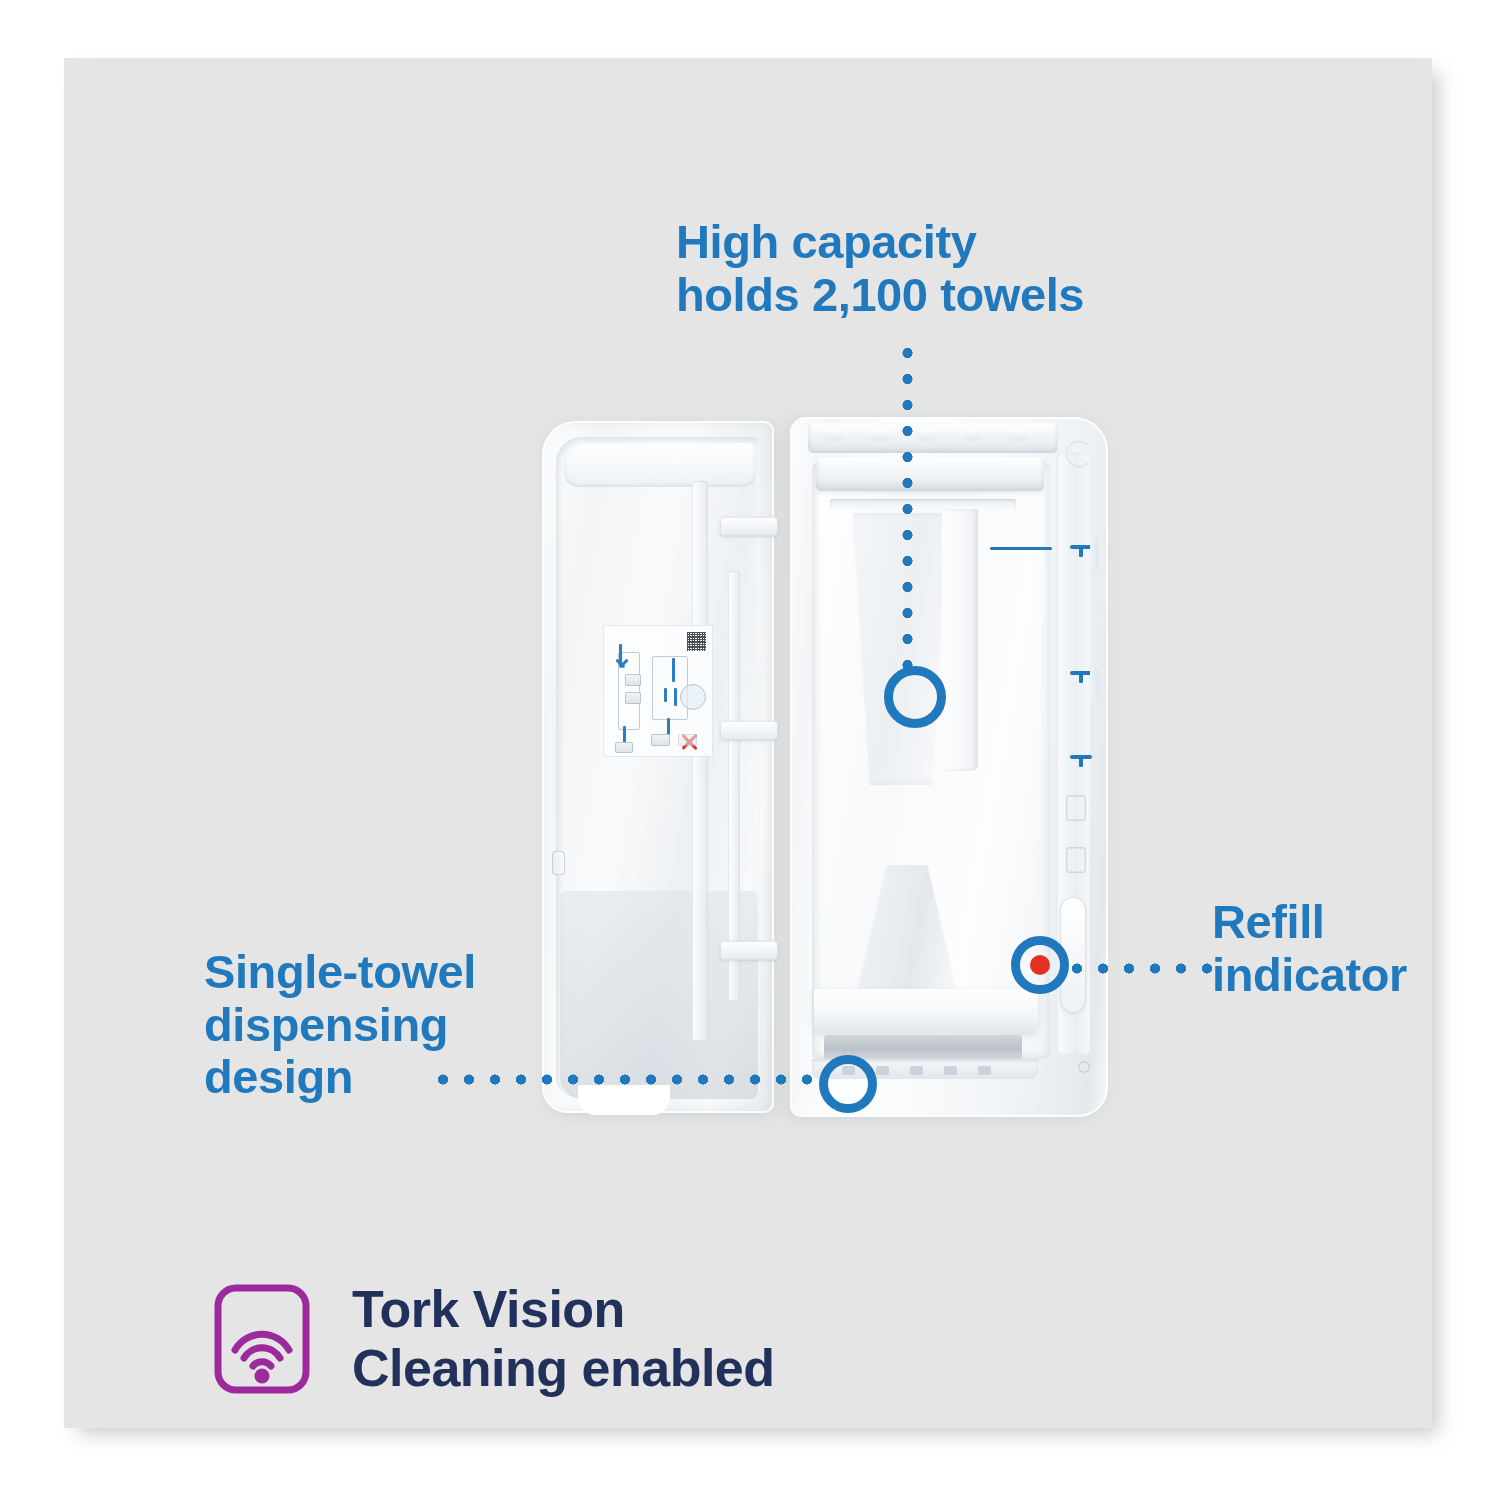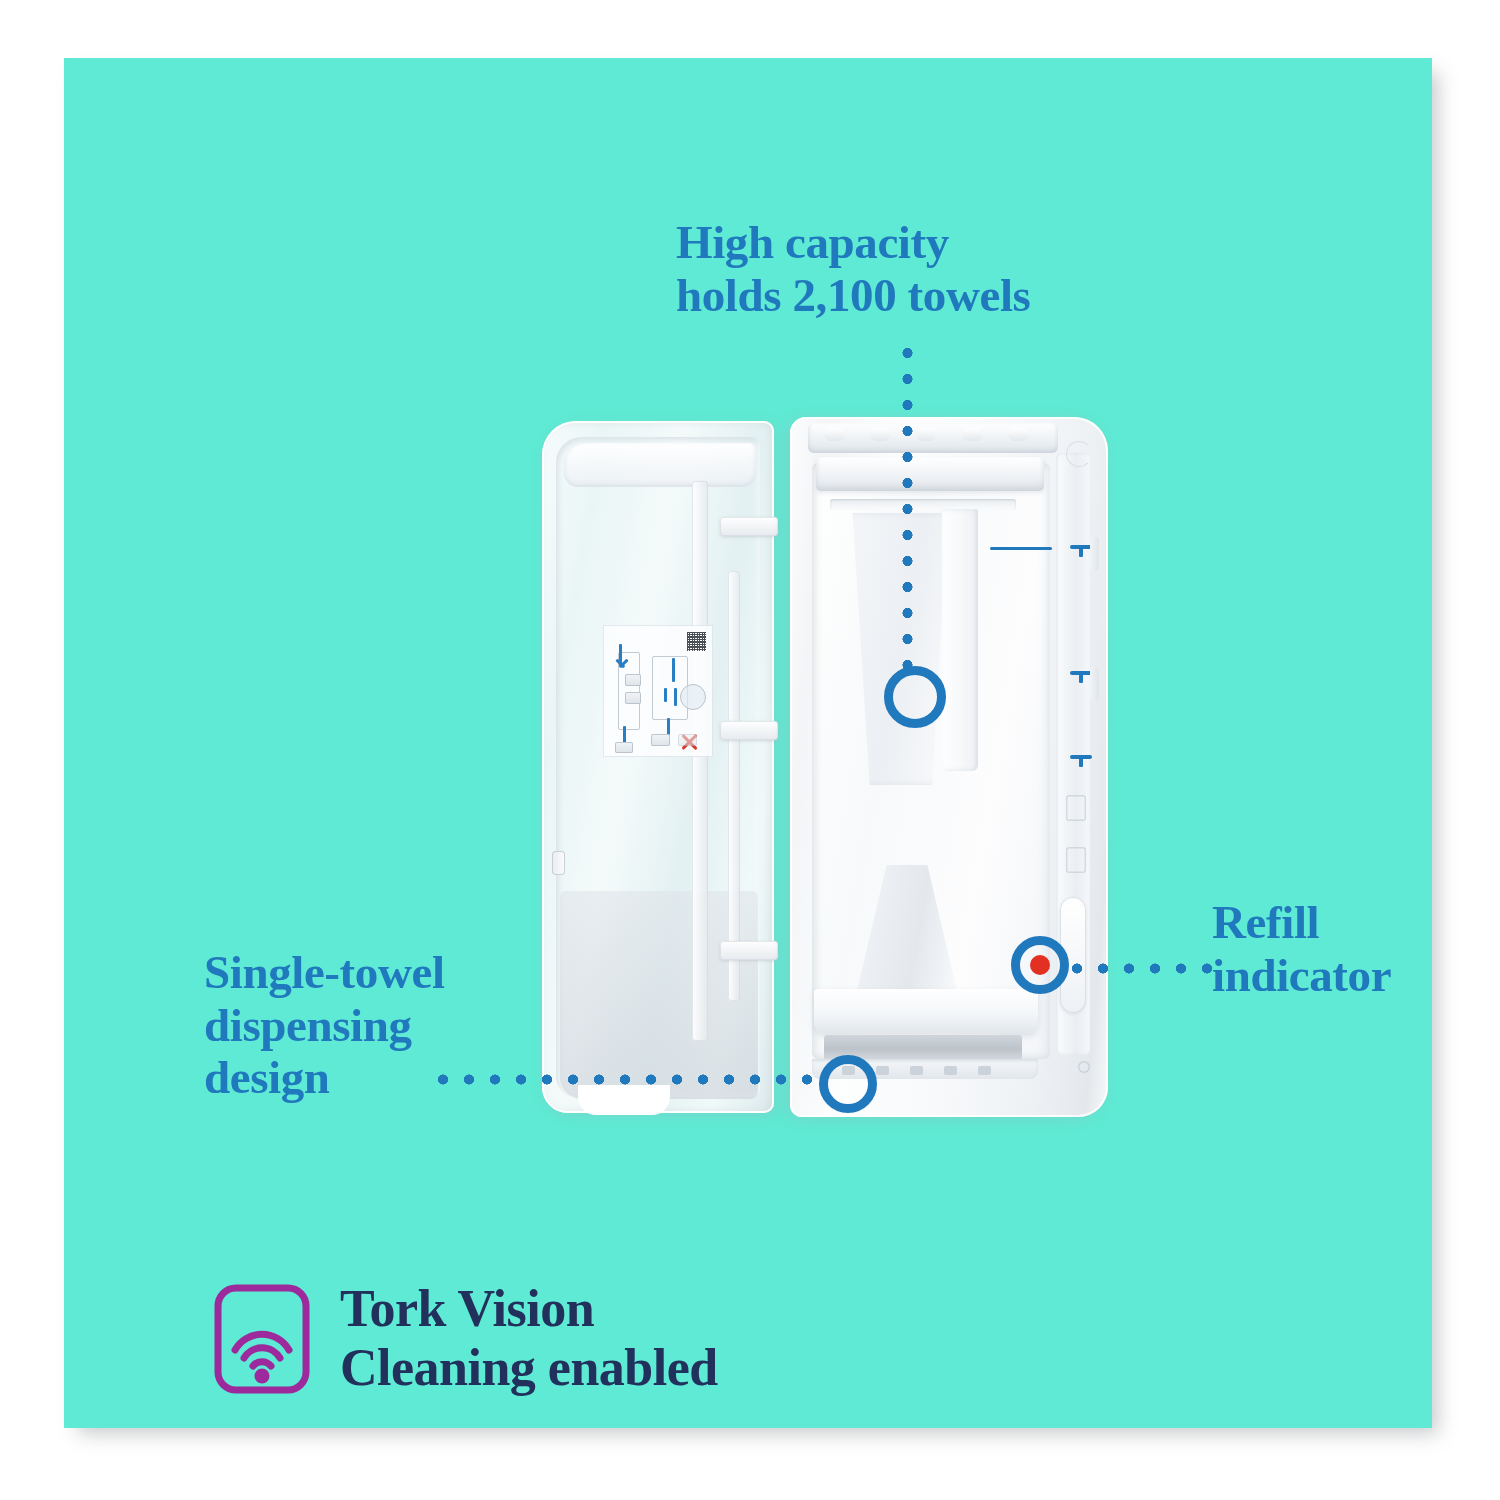--- a/index.html
+++ b/index.html
@@ -16,23 +16,22 @@
     overflow: hidden;
     font-family: "Liberation Sans", sans-serif;
   }
   
   .card {
     position: absolute;
     left: 64px;
     top: 58px;
     width: 1368px;
     height: 1370px;
-    background: #5eead4;
+    background: #e5e5e5;
     box-shadow: 10px 10px 18px -4px rgba(120,124,130,0.40);
-    font-family: Liberation Serif, serif;
   }
 
   
   .callout-text {
     position: absolute;
     color: #2179bd;
     font-weight: bold;
     line-height: 1.12;
     letter-spacing: -0.4px;
     white-space: pre-line;
@@ -473,20 +472,21 @@
     height: 110px;
     flex: none;
   }
   .brand-text {
     color: #22305c;
     font-weight: bold;
     font-size: 52px;
     line-height: 1.13;
     letter-spacing: -0.5px;
     white-space: pre-line;
+    margin-left: 12px;
   }
 </style>
 </head>
 <body>
 
 <div class="stage">
 
   <div class="card">
 
     <div class="product">

